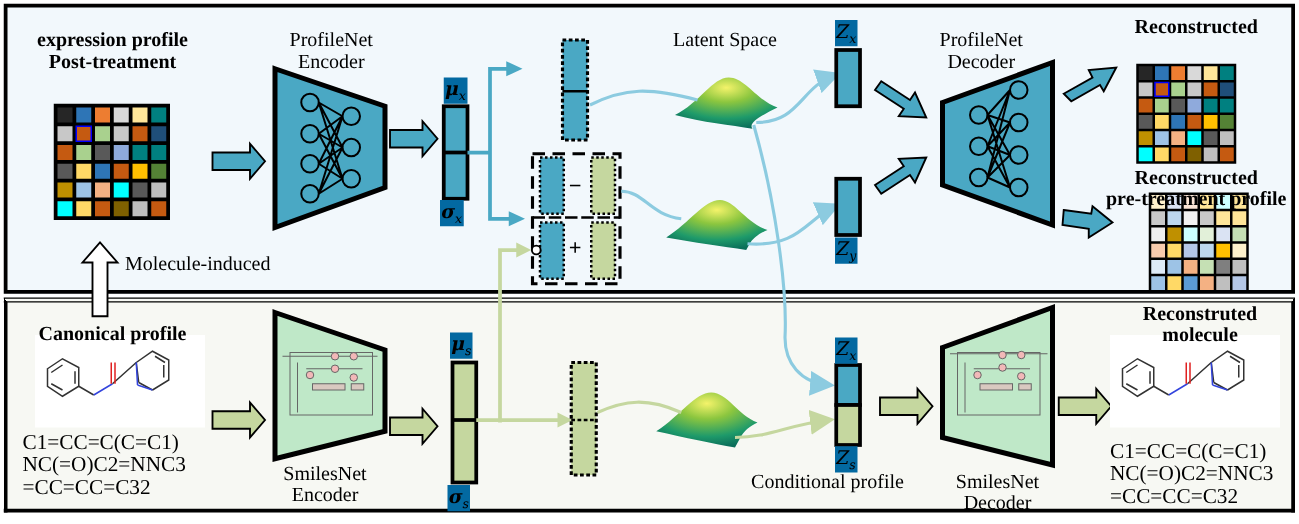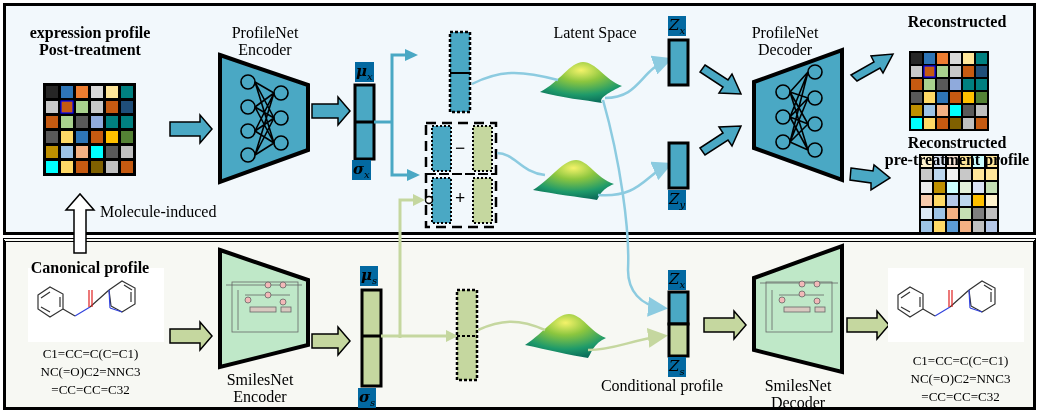--- a/index.html
+++ b/index.html
@@ -7,21 +7,21 @@
          font-family: "Liberation Serif", serif; color: #000; }
   .panel { position: absolute; box-sizing: border-box; border: 3px solid #000; }
   #top-panel { left: 3px; top: 3px; width: 1033px; height: 232px; background: #f2f8fc; }
   #bottom-panel { left: 3px; top: 238px; width: 1033px; height: 172px; background: #f7f8f3; border-top: 4px double #000; }
   svg#diagram { position: absolute; left: 0; top: 0; width: 1039px; height: 419px; }
   .lbl { position: absolute; text-align: center; font-size: 16px; line-height: 17px; white-space: nowrap; }
   .lbl.bold { font-weight: bold; }
   .math { position: absolute; font-family: "DejaVu Serif", serif; font-style: italic; font-size: 15px; background: #0369a1; padding: 0 1px; }
   .math.bold { font-weight: bold; }
   .math sub { font-size: 10px; font-weight: normal; }
-  .smiles { position: absolute; text-align: center; font-size: 13px; line-height: 18px; white-space: nowrap; }
+  .smiles { position: absolute; font-size: 17px; line-height: 18px; white-space: nowrap; }
 </style>
 </head>
 <body>
 
 <div id="top-panel" class="panel"></div>
 <div id="bottom-panel" class="panel"></div>
 
 <svg id="diagram" xmlns="http://www.w3.org/2000/svg" viewBox="0 0 1039 419">
   <defs>
     <radialGradient id="hillGrad" cx="50%" cy="20%" r="80%">
@@ -323,21 +323,21 @@
 </svg>
 
 <div class="lbl bold" style="left:20px;top:24px;width:140px;">
   <div>expression profile</div>
   <div>Post-treatment</div>
 </div>
 <div class="lbl" style="left:215px;top:24px;width:100px;">
   <div>ProfileNet</div>
   <div>Encoder</div>
 </div>
-<div class="lbl" style="left:540px;top:24px;width:110px;text-align:center;">Latent Space</div>
+<div class="lbl" style="left:525px;top:24px;width:110px;text-align:center;">Latent Space</div>
 <div class="lbl" style="left:735px;top:24px;width:100px;">
   <div>ProfileNet</div>
   <div>Decoder</div>
 </div>
 <div class="lbl bold" style="left:878px;top:13px;width:158px;">
   <div>Reconstructed</div>
 </div>
 <div class="lbl bold" style="left:878px;top:134px;width:158px;">
   <div>Reconstructed</div>
   <div>pre-treatment profile</div>
@@ -348,20 +348,22 @@
 <div class="lbl" style="left:210px;top:371px;width:100px;">
   <div>SmilesNet</div>
   <div>Encoder</div>
 </div>
 <div class="lbl" style="left:592px;top:377px;width:140px;">Conditional profile</div>
 <div class="lbl" style="left:748px;top:377px;width:100px;">
   <div>SmilesNet</div>
   <div>Decoder</div>
 </div>
 <div class="lbl bold" style="left:890px;top:243px;width:140px;">
+  <div>Reconstruted</div>
+  <div>molecule</div>
 </div>
 
 <div class="lbl bold" style="left:455px;top:140px;font-size:18px;">−</div>
 <div class="lbl bold" style="left:455px;top:190px;font-size:18px;">+</div>
 
 <div class="math bold" style="left:355px;top:62px;"><span>μ</span><sub>x</sub></div>
 <div class="math bold" style="left:352px;top:160px;"><span>σ</span><sub>x</sub></div>
 <div class="math" style="left:668px;top:16px;"><span>Z</span><sub>x</sub></div>
 <div class="math" style="left:668px;top:190px;"><span>Z</span><sub>y</sub></div>
 <div class="math bold" style="left:360px;top:266px;"><span>μ</span><sub>s</sub></div>

